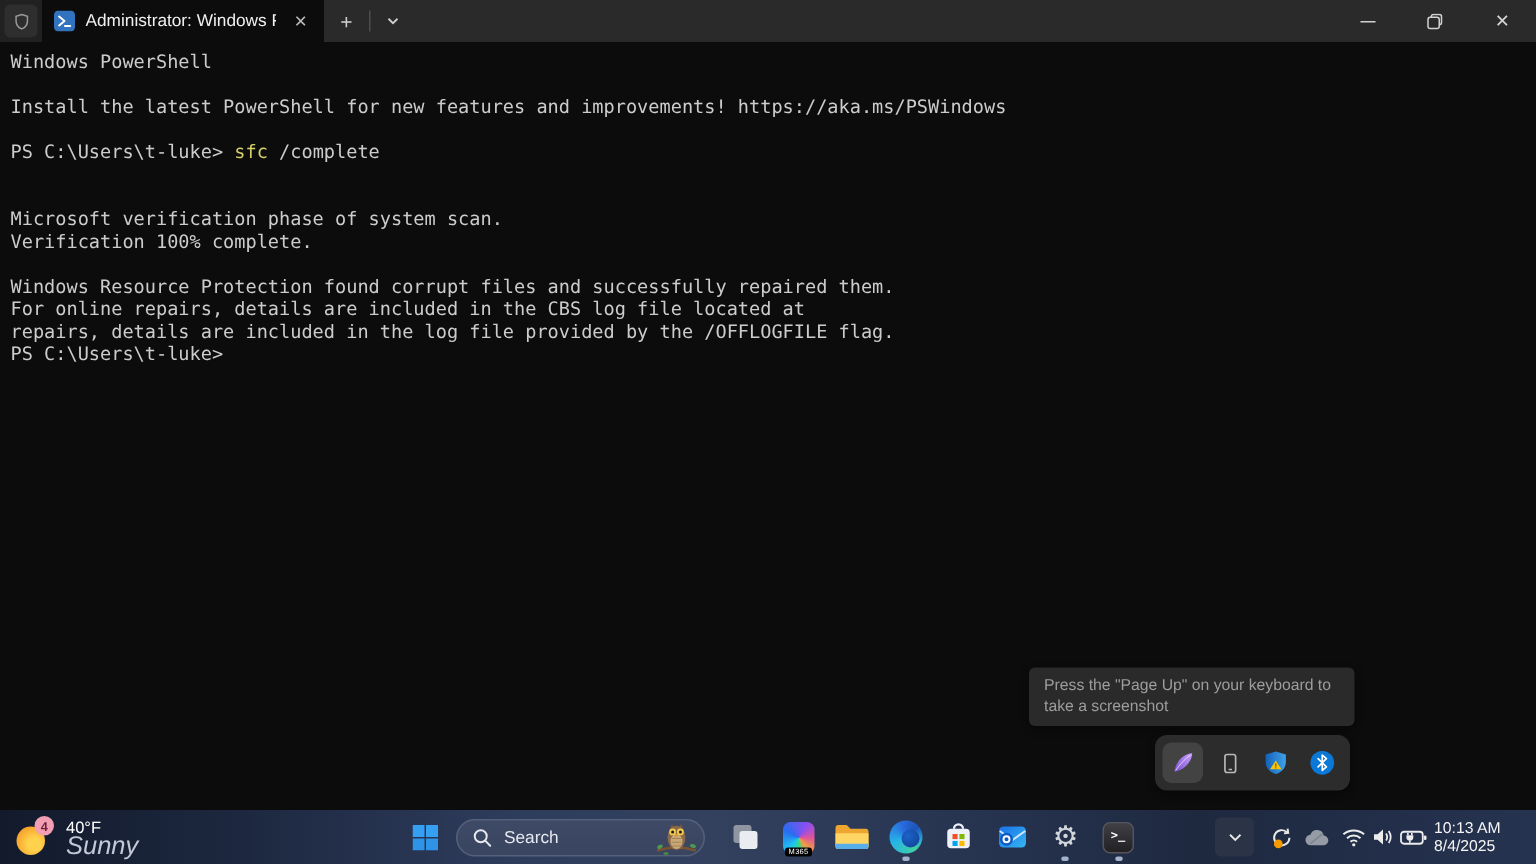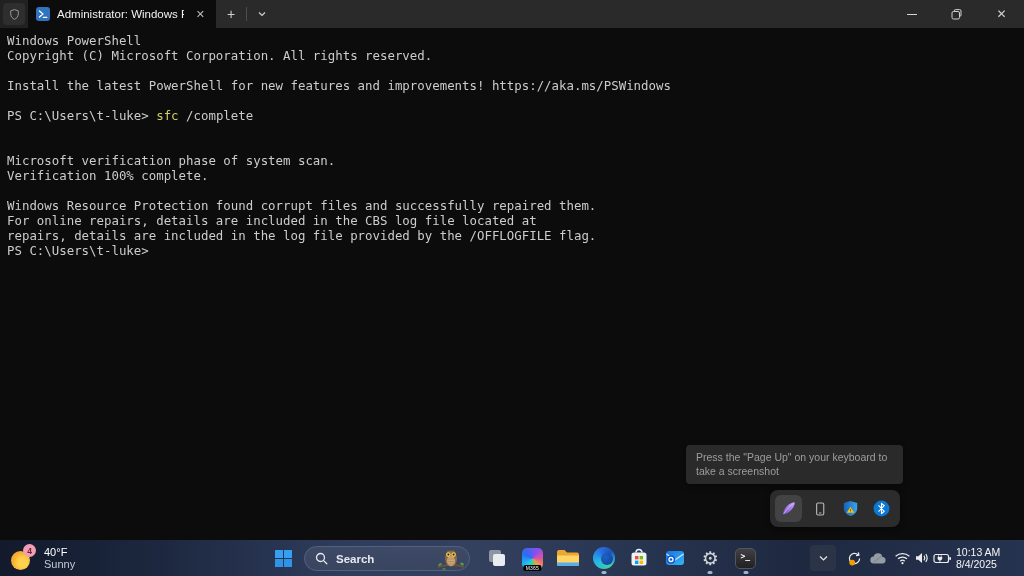--- a/index.html
+++ b/index.html
@@ -57,30 +57,30 @@
   .weather { position:absolute; left:9px; top:0; height:36px; display:flex;
              align-items:center; gap:7px; }
   .sun-wrap { position:relative; width:28px; height:28px; }
   .sun { position:absolute; left:2px; top:7px; width:19px; height:19px; border-radius:50%;
          background:radial-gradient(circle at 62% 62%, #ffd24d 25%, #f7a62e 70%, #ef8b24 100%); }
   .weather-badge { position:absolute; left:14px; top:0px; width:13px; height:13px;
                    border-radius:50%; background:#f29fb3; color:#6e1f3a; font-size:8.5px;
                    font-weight:bold; display:flex; align-items:center; justify-content:center; }
   .weather-text { display:flex; flex-direction:column; line-height:12.5px; }
   .weather-temp { color:#ffffff; font-size:11px; }
-  .weather-cond { color:#c2c9d6; font-size:11px; }
+  .weather-cond { color:#c2c9d6; font-size:17px;font-style:italic; }
 
   
   .start-btn { position:absolute; left:266px; top:2px; width:34px; height:32px;
                border-radius:4px; display:flex; align-items:center; justify-content:center; }
   .search-pill { position:absolute; left:304px; top:6px; width:166px; height:25px;
                  border-radius:13px; background:linear-gradient(#46527158,#39445f99);
                  background-color:#3a4560; border:1px solid #55607c;
                  display:flex; align-items:center; padding:0 2px 0 10px; overflow:hidden; }
-  .search-label { color:#e7e9f0; font-size:11.5px; margin-left:8px; flex:1;font-weight:bold; }
+  .search-label { color:#e7e9f0; font-size:11.5px; margin-left:8px; flex:1; }
   .owl { flex:0 0 auto; margin-right:1px; }
   .apps { position:absolute; left:479px; top:0; height:36px; display:flex; }
   .app { width:35.6px; height:36px; display:flex; align-items:center; justify-content:center;
          position:relative; }
   .run-dot { position:absolute; bottom:2px; left:50%; transform:translateX(-50%);
              width:5px; height:3px; border-radius:2px; background:#a4b2cc; }
   .copilot-icon { width:21px; height:21px; border-radius:5px; position:relative;
       background:conic-gradient(from 220deg at 50% 50%, #1ec8f0, #2a6cf0 22%,
                  #8a4ff0 48%, #e0559a 64%, #f0a040 78%, #30d890 90%, #1ec8f0); }
   .copilot-badge { position:absolute; left:50%; bottom:-2px; transform:translateX(-50%);
@@ -149,21 +149,20 @@
         <path d="M3.2 2.3V2a1.4 1.4 0 011.4-1.4h4a1.4 1.4 0 011.4 1.4v4a1.4 1.4 0 01-1.4 1.4h-.3" fill="none" stroke="#d2d2d2" stroke-width="1"></path>
       </svg>
     </div>
     <div class="win-ctl">
       <span class="close-glyph">✕</span>
     </div>
   </div>
 
   <div class="terminal">
       <div class="term-line"><span>Windows PowerShell</span></div>
-      <div class="term-line"><span>Copyright (C) Microsoft Corporation. All rights reserved.</span></div>
       <div class="term-line"> </div>
       <div class="term-line"><span>Install the latest PowerShell for new features and improvements! https://aka.ms/PSWindows</span></div>
       <div class="term-line"> </div>
       <div class="term-line"><span>PS C:\Users\t-luke&gt; </span><span class="c-yellow">sfc</span><span> /complete</span></div>
       <div class="term-line"> </div>
       <div class="term-line"> </div>
       <div class="term-line"><span>Microsoft verification phase of system scan.</span></div>
       <div class="term-line"><span>Verification 100% complete.</span></div>
       <div class="term-line"> </div>
       <div class="term-line"><span>Windows Resource Protection found corrupt files and successfully repaired them.</span></div>

